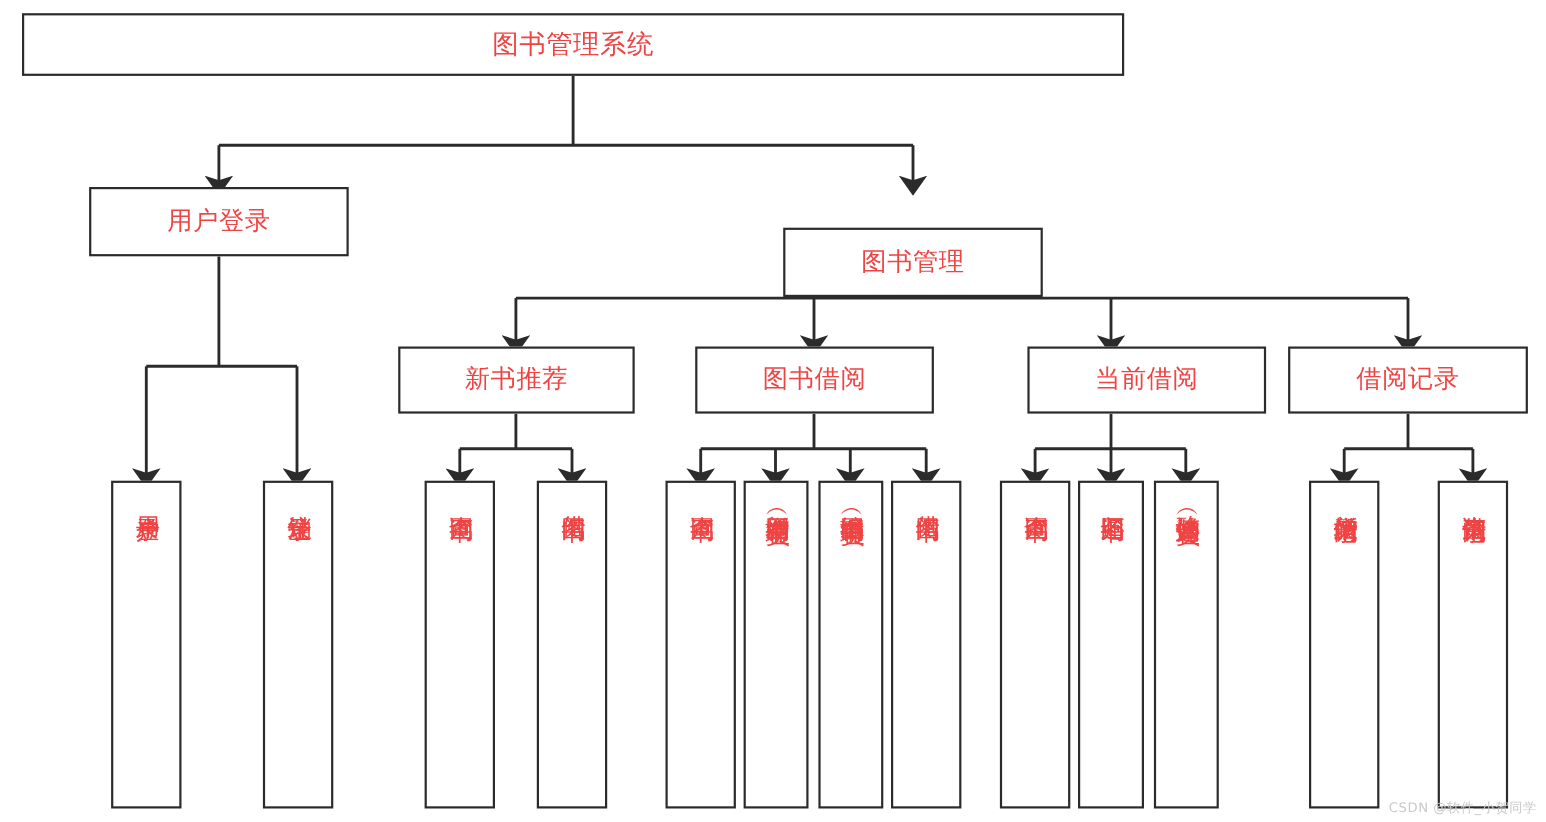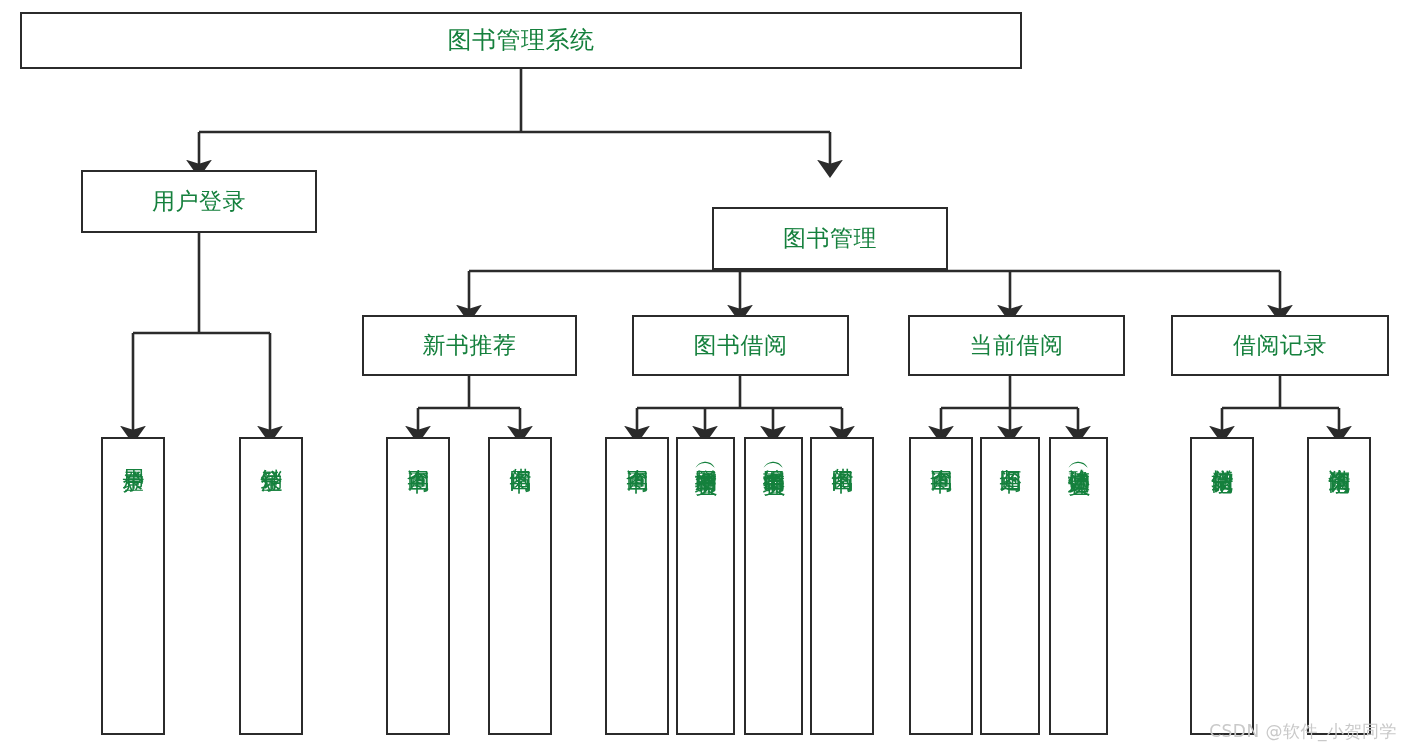--- a/index.html
+++ b/index.html
@@ -27,21 +27,21 @@
     pointer-events: none;
   }
   .node {
     position: absolute;
     box-sizing: border-box;
     background: #ffffff;
     border: 2.5px solid #2b2b2b;
     display: flex;
     align-items: center;
     justify-content: center;
-    color: #15803d;
+    color: #ef4444;
     z-index: 2;
   }
   .node-h {
     font-size: 23px;
     letter-spacing: 0.5px;
     line-height: 1.1;
     white-space: nowrap;
   }
   .node-root .node-h { font-size: 24px; }
   .node-leaf {
@@ -54,21 +54,21 @@
     text-orientation: upright;
     font-size: 22px;
     line-height: 1.22;
     letter-spacing: 1px;
     white-space: nowrap;
   }
   .watermark {
     position: absolute;
     right: 8px;
     bottom: 4px;
-    font-size: 17px;
+    font-size: 12px;
     color: #c9c9c9;
     white-space: nowrap;
     z-index: 5;
     letter-spacing: 0.5px;
   }
 </style>
 </head>
 <body>
 
 <div id="diagram-root">
@@ -139,21 +139,21 @@
   </div>
 
   <div class="node" style="left:362px; top:315px; width:215px; height:61px;">
     <span class="node-h">新书推荐</span>
   </div>
 
   <div class="node" style="left:632px; top:315px; width:217px; height:61px;">
     <span class="node-h">图书借阅</span>
   </div>
 
-  <div class="node" style="left:908px; top:315px; width:217px; height:61px;">
+  <div class="node" style="left:934px; top:315px; width:217px; height:61px;">
     <span class="node-h">当前借阅</span>
   </div>
 
   <div class="node" style="left:1171px; top:315px; width:218px; height:61px;text-align:center;">
     <span class="node-h">借阅记录</span>
   </div>
 
   <div class="node node-leaf" style="left:101px; top:437px; width:64px; height:298px;">
     <span class="node-v">用户登录</span>
   </div>

